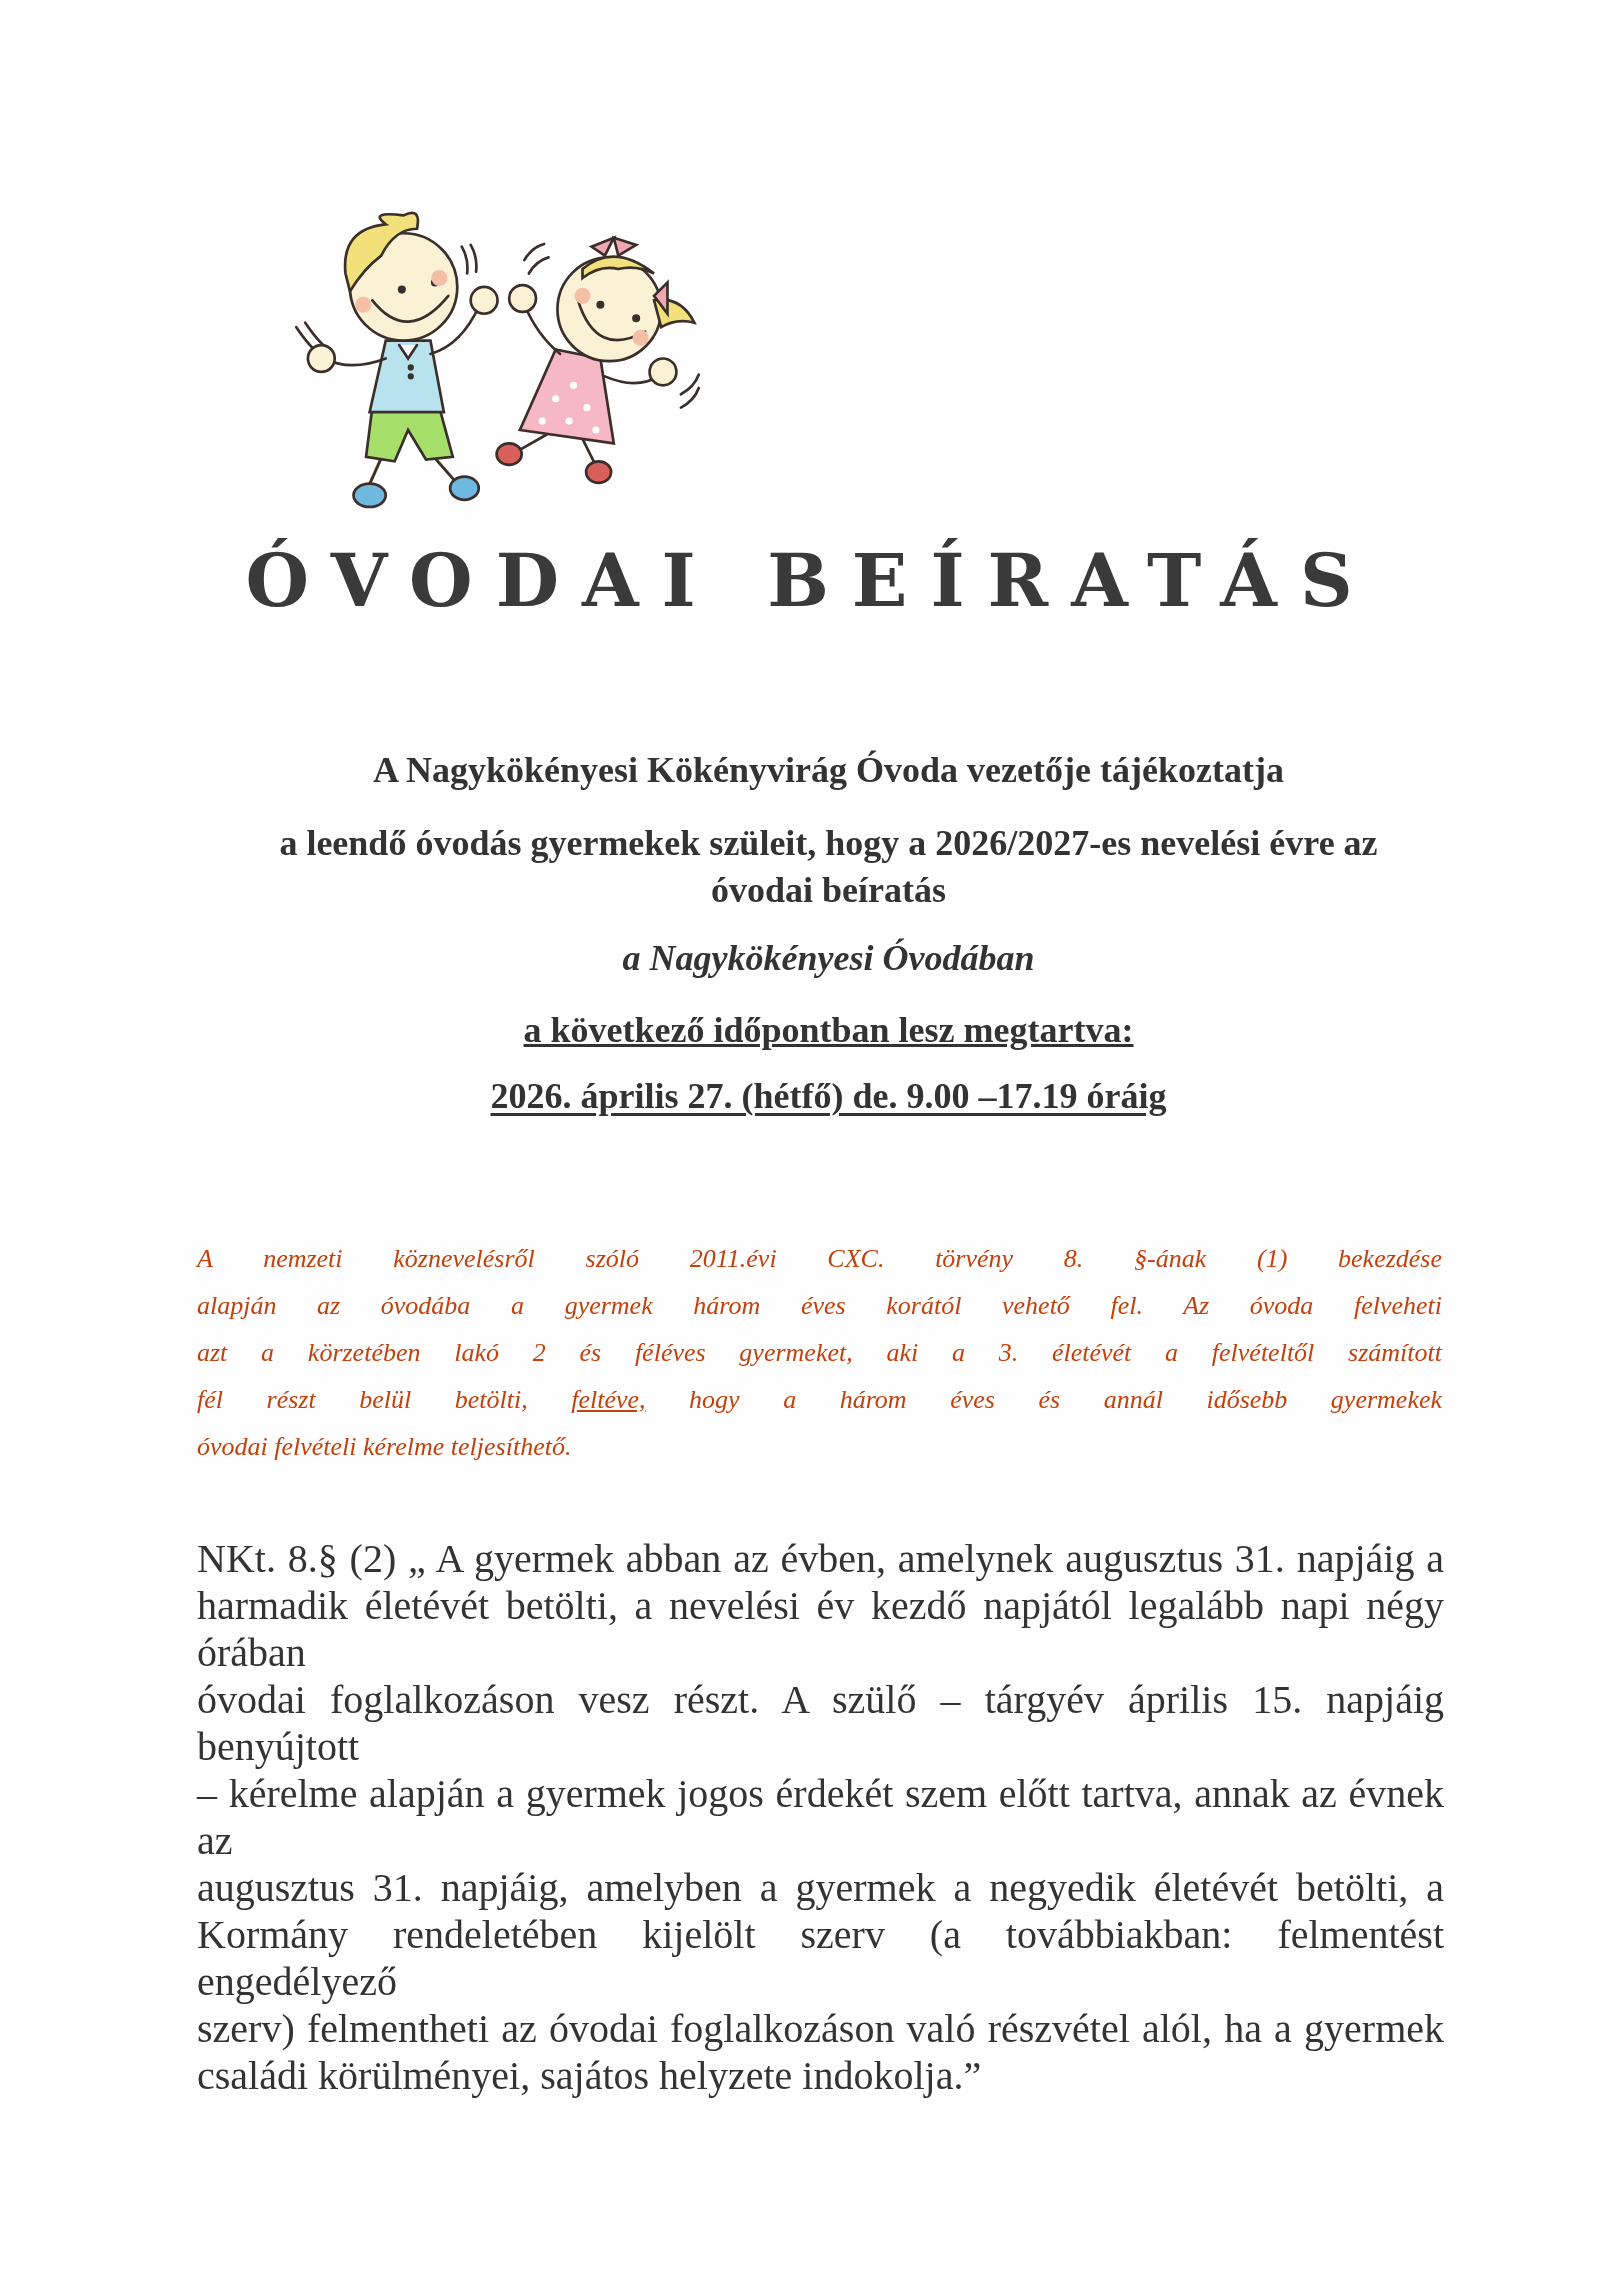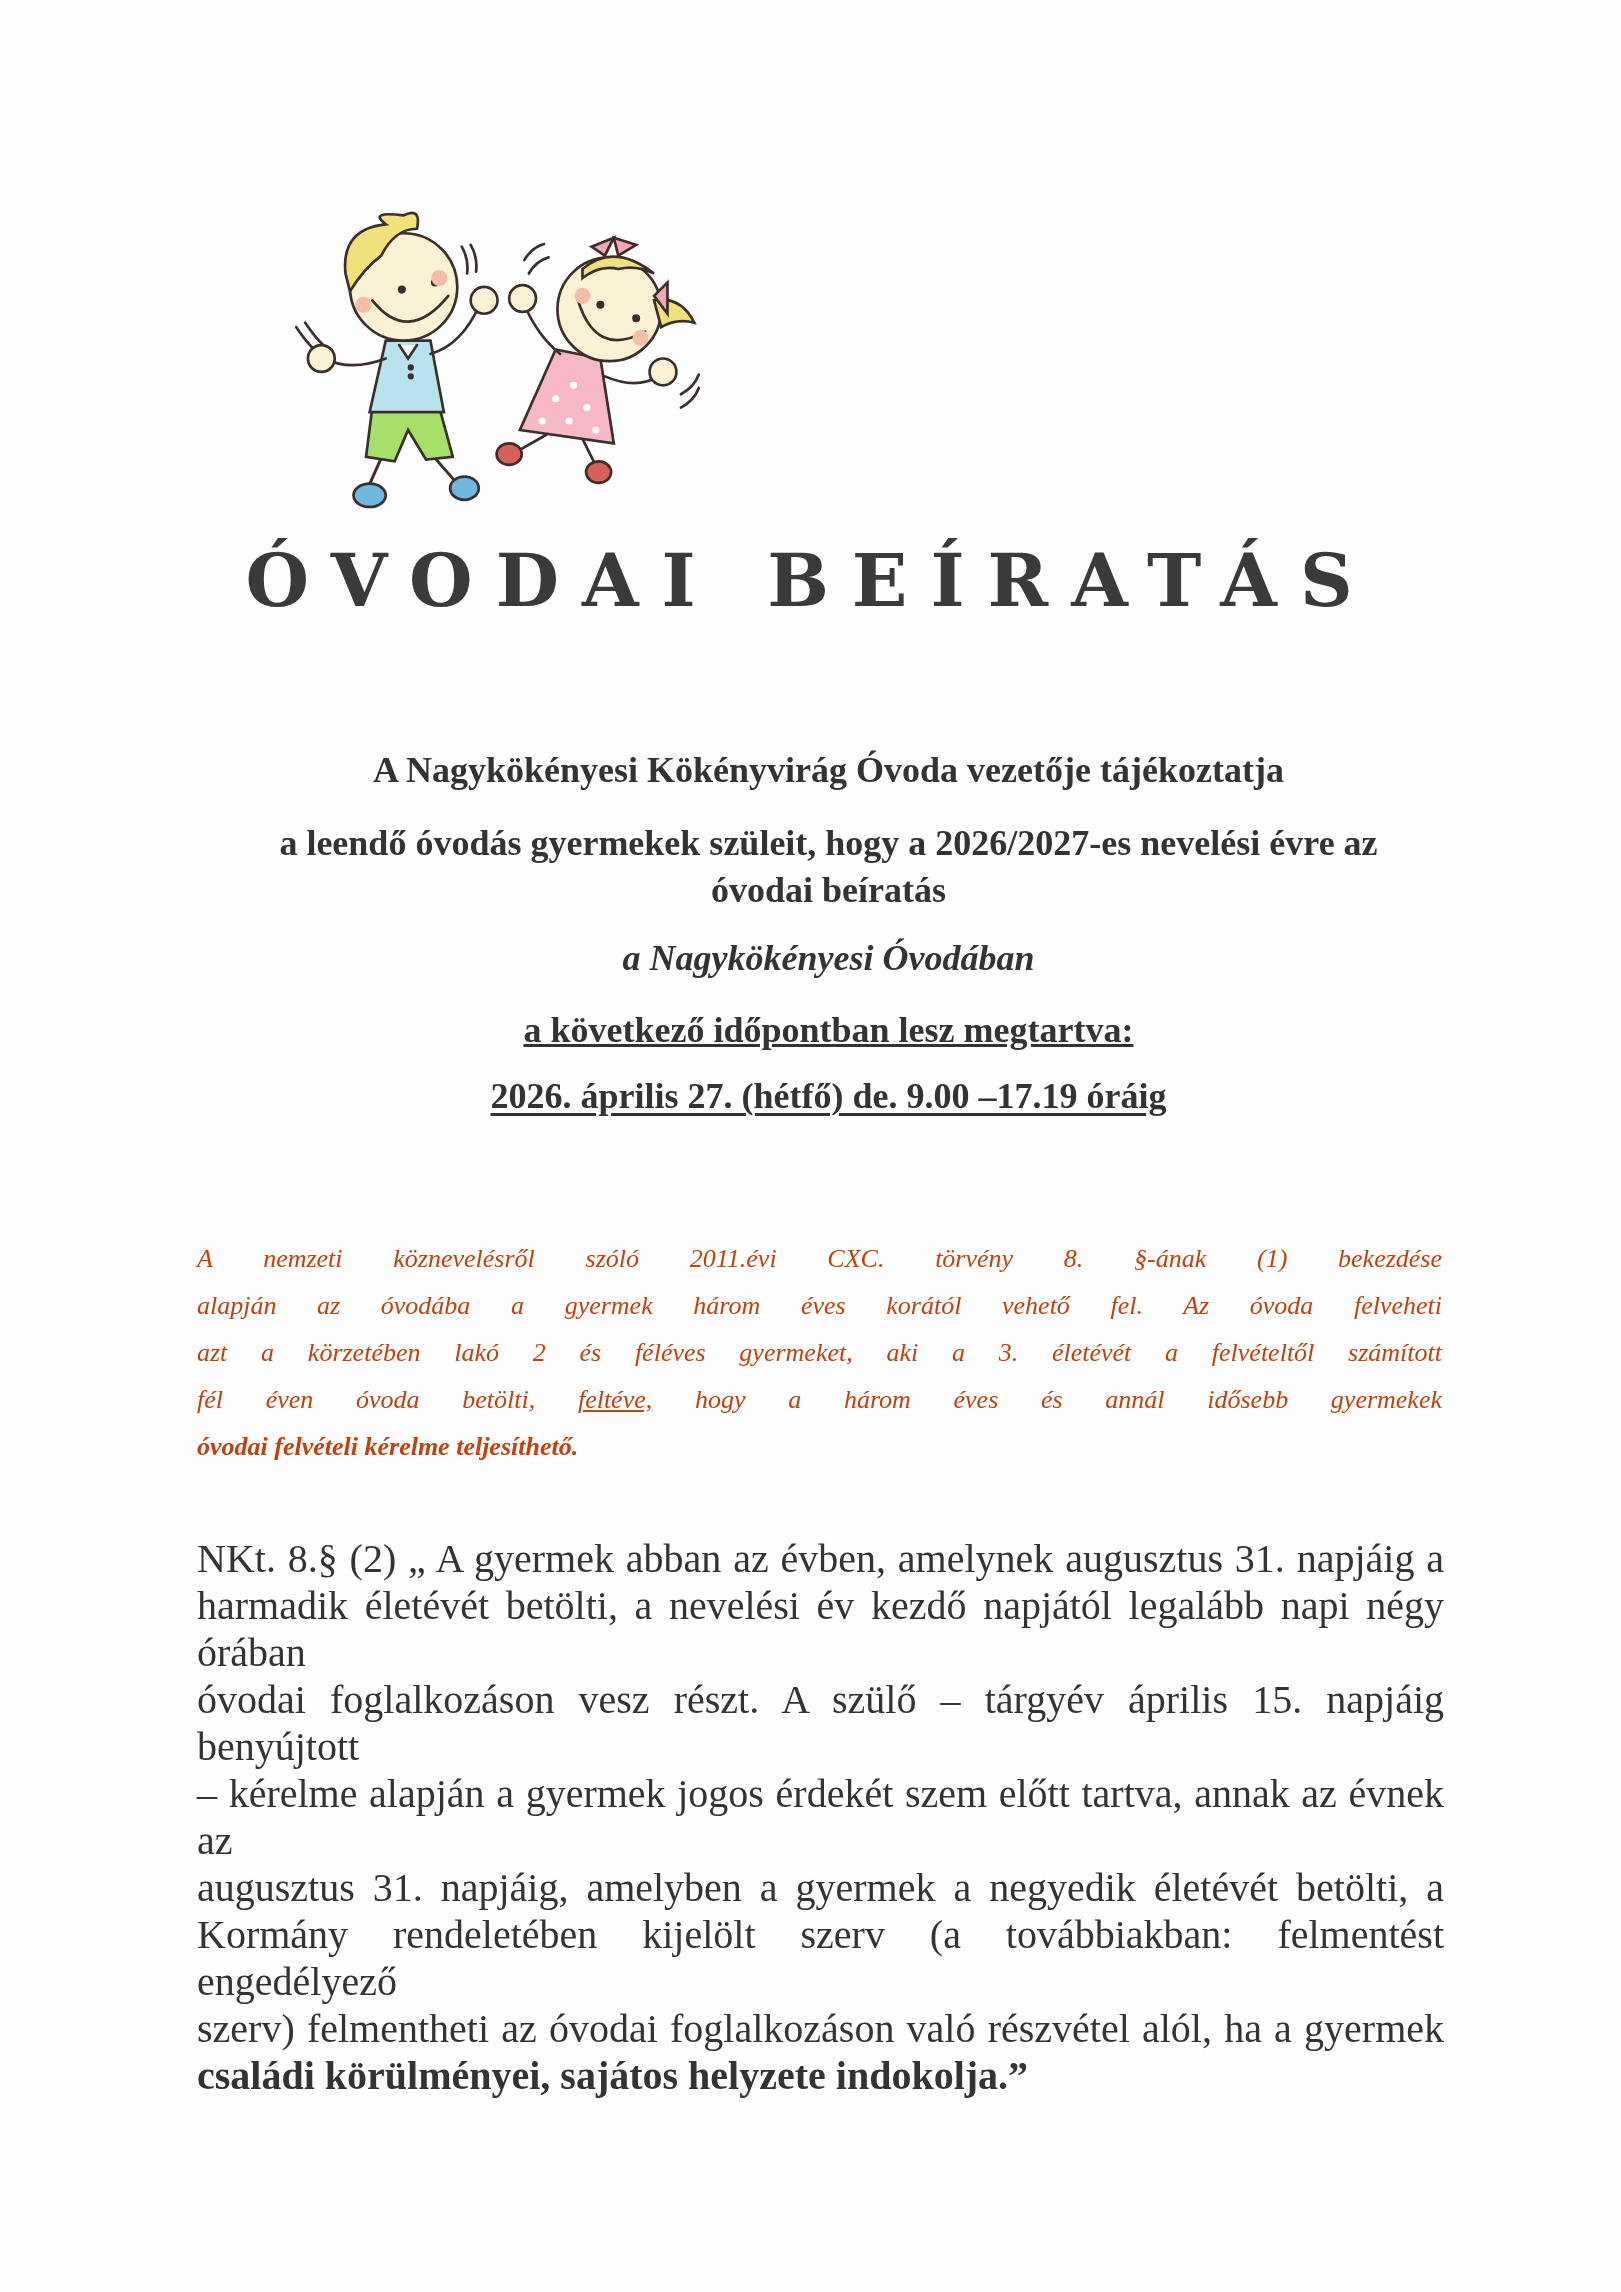--- a/index.html
+++ b/index.html
@@ -31,21 +31,21 @@
       line-height: 47px; text-align: justify; color: #c2410c;
     }
     .italic-para .u { text-decoration: underline; }
 
     .law-para {
       position: absolute; left: 197px; width: 1247px; top: 1535px;
       font-family: "Liberation Serif", serif; font-size: 40px;
       line-height: 47px; text-align: justify; color: #333;
     }
     .line { display: block; text-align: justify; text-align-last: justify; }
-    .line.last { text-align-last: left; font-weight: bold; }
+    .line.last { text-align-last: left; }
   </style>
 </head>
 <body>
 
 <div class="page">
 
   <svg class="illustration" viewBox="0 0 540 360">
     <g stroke="#3a2f2a" stroke-width="3" fill="none" stroke-linecap="round">
 
       <path d="M40 150 q10 15 20 25 M50 145 q10 15 20 25"></path>
@@ -119,21 +119,21 @@
     <span>óvodai beíratás</span>
   </div>
   <div class="center-block cl3">a Nagykökényesi Óvodában</div>
   <div class="center-block cl4">a következő időpontban lesz megtartva:</div>
   <div class="center-block cl5">2026. április 27. (hétfő) de. 9.00 –17.19 óráig</div>
 
   <div class="italic-para">
     <span class="line">A nemzeti köznevelésről szóló 2011.évi CXC. törvény 8. §-ának (1) bekezdése</span>
     <span class="line">alapján az óvodába a gyermek három éves korától vehető fel. Az óvoda felveheti</span>
     <span class="line">azt a körzetében lakó 2 és féléves gyermeket, aki a 3. életévét a felvételtől számított</span>
-    <span class="line"><span>fél éven óvoda betölti, </span><span class="u">feltéve,</span><span> hogy a három éves és annál idősebb gyermekek</span></span>
+    <span class="line"><span>fél részt belül betölti, </span><span class="u">feltéve,</span><span> hogy a három éves és annál idősebb gyermekek</span></span>
     <span class="line last">óvodai felvételi kérelme teljesíthető.</span>
   </div>
 
   <div class="law-para">
     <span class="line">NKt. 8.§ (2) „ A gyermek abban az évben, amelynek augusztus 31. napjáig a</span>
     <span class="line">harmadik életévét betölti, a nevelési év kezdő napjától legalább napi négy órában</span>
     <span class="line">óvodai foglalkozáson vesz részt. A szülő – tárgyév április 15. napjáig benyújtott</span>
     <span class="line">– kérelme alapján a gyermek jogos érdekét szem előtt tartva, annak az évnek az</span>
     <span class="line">augusztus 31. napjáig, amelyben a gyermek a negyedik életévét betölti, a</span>
     <span class="line">Kormány rendeletében kijelölt szerv (a továbbiakban: felmentést engedélyező</span>

